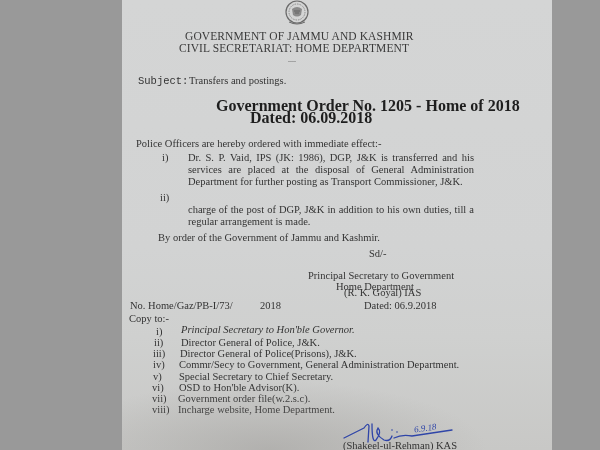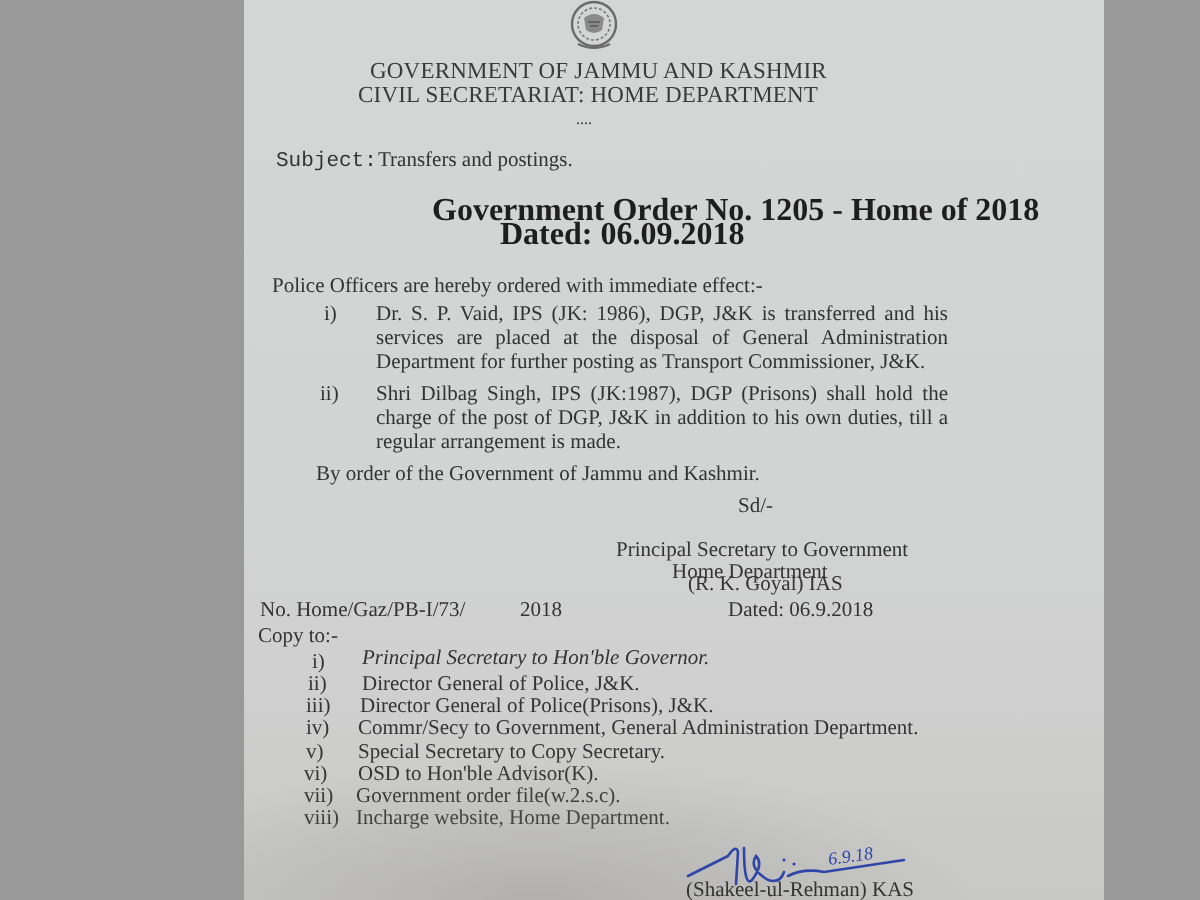--- a/index.html
+++ b/index.html
@@ -50,21 +50,20 @@
   <div class="t bold" style="left:128px; top:112px;">Dated: 06.09.2018</div>
 
   <div class="t" style="left:14px; top:138px;">Police Officers are hereby ordered with immediate effect:-</div>
 
   <div class="t" style="left:40px; top:152px;">i)</div>
   <div class="t just" style="left:66px; top:152px; width:286px;">Dr. S. P. Vaid, IPS (JK: 1986), DGP, J&amp;K is transferred and his</div>
   <div class="t just" style="left:66px; top:164px; width:286px;">services are placed at the disposal of General Administration</div>
   <div class="t" style="left:66px; top:176px;">Department for further posting as Transport Commissioner, J&amp;K.</div>
 
   <div class="t" style="left:38px; top:192px;">ii)</div>
-  <div class="t just" style="left:66px; top:192px; width:286px;">Shri Dilbag Singh, IPS (JK:1987), DGP (Prisons) shall hold the</div>
   <div class="t just" style="left:66px; top:204px; width:286px;">charge of the post of DGP, J&amp;K in addition to his own duties, till a</div>
   <div class="t" style="left:66px; top:216px;">regular arrangement is made.</div>
 
   <div class="t" style="left:36px; top:232px;">By order of the Government of Jammu and Kashmir.</div>
 
   <div class="t" style="left:247px; top:248px;">Sd/-</div>
   <div class="t" style="left:222px; top:259px;margin-top:28px;">(R. K. Goyal) IAS</div>
   <div class="t" style="left:186px; top:270px;font-family:Liberation Serif, serif;">Principal Secretary to Government</div>
   <div class="t" style="left:214px; top:281px;">Home Department</div>
 
@@ -80,21 +79,21 @@
   <div class="t" style="left:32px; top:337px;">ii)</div>
   <div class="t" style="left:59px; top:337px;">Director General of Police, J&amp;K.</div>
 
   <div class="t" style="left:31px; top:348px;">iii)</div>
   <div class="t" style="left:58px; top:348px;">Director General of Police(Prisons), J&amp;K.</div>
 
   <div class="t" style="left:31px; top:359px;">iv)</div>
   <div class="t" style="left:57px; top:359px;">Commr/Secy to Government, General Administration Department.</div>
 
   <div class="t" style="left:31px; top:371px;">v)</div>
-  <div class="t" style="left:57px; top:371px;">Special Secretary to Copy Secretary.</div>
+  <div class="t" style="left:57px; top:371px;">Special Secretary to Chief Secretary.</div>
 
   <div class="t" style="left:30px; top:382px;">vi)</div>
   <div class="t" style="left:57px; top:382px;">OSD to Hon'ble Advisor(K).</div>
 
   <div class="t" style="left:30px; top:393px;">vii)</div>
   <div class="t" style="left:56px; top:393px;">Government order file(w.2.s.c).</div>
 
   <div class="t" style="left:30px; top:404px;">viii)</div>
   <div class="t" style="left:56px; top:404px;">Incharge website, Home Department.</div>
 

